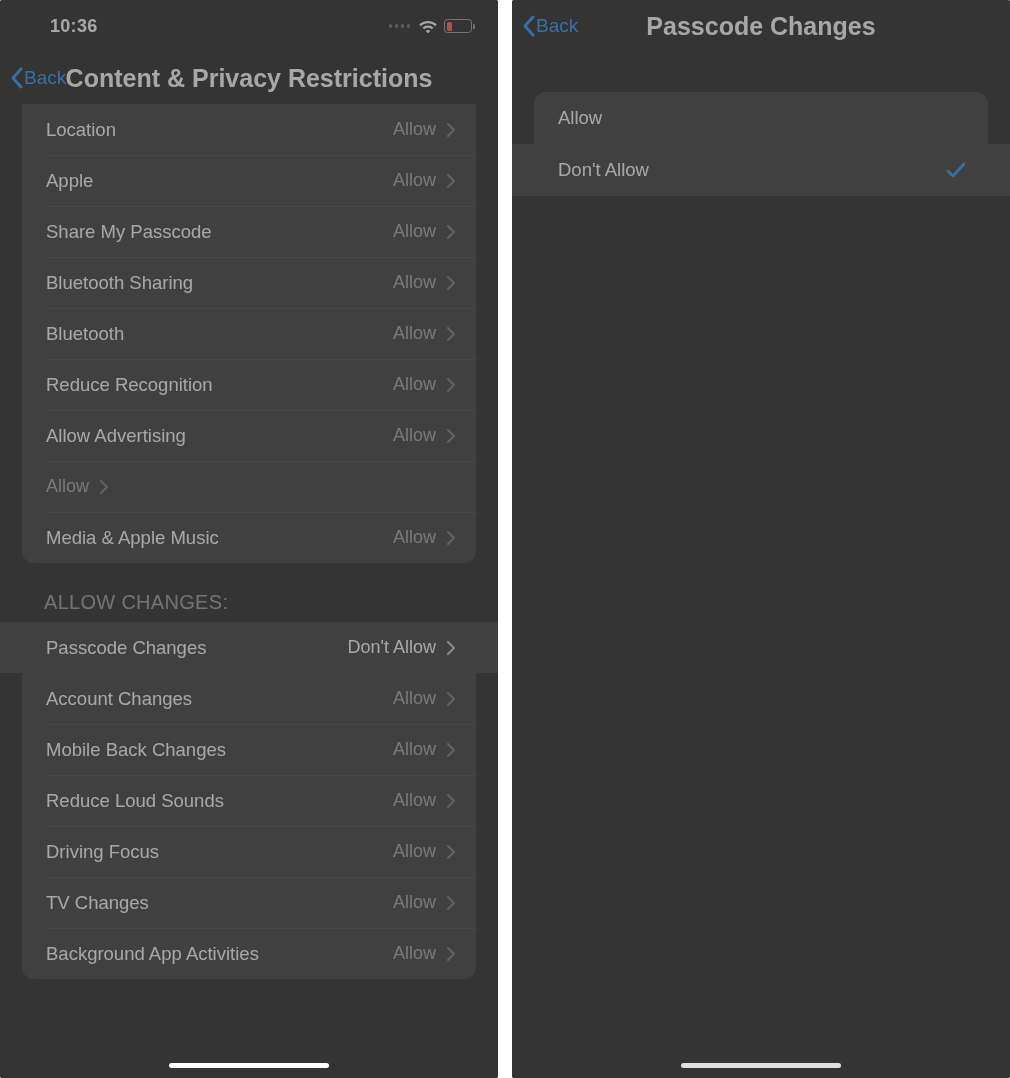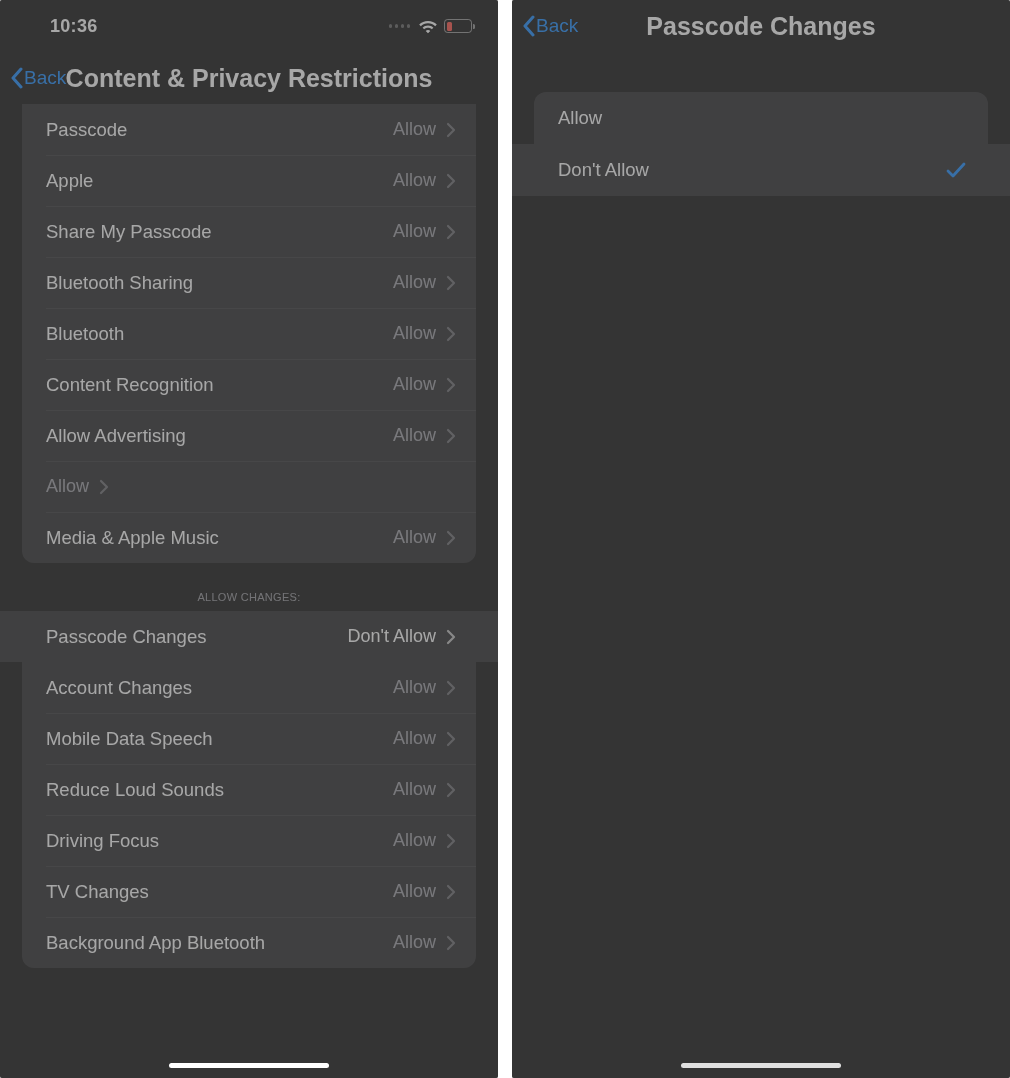--- a/index.html
+++ b/index.html
@@ -150,24 +150,23 @@
     gap: 10px;
   }
   .row-value {
     color: rgba(235,235,245,0.6);
     font-size: 18px;
   }
   .chevron svg { display: block; }
   .section-header {
     padding: 28px 44px 8px;
     color: rgba(235,235,245,0.6);
-    font-size: 11px;
+    font-size: 20px;
     letter-spacing: 0.3px;
     text-transform: uppercase;
-    text-align: center;
   }
   .highlight-wrap {
     position: relative;
     z-index: 100;
   }
   .highlight-row {
     background: #1c1c1e;
     margin: 0;
     padding: 0 42px 0 46px;
     height: 51px;
@@ -241,21 +240,21 @@
           <path d="M11 2 L3 11 L11 20" stroke="#0a84ff" stroke-width="3" fill="none" stroke-linecap="round" stroke-linejoin="round"></path>
         </svg>
       <span>Back</span>
     </div>
     <div class="nav-title">Content &amp; Privacy Restrictions</div>
   </div>
 
   <div class="content">
     <div class="group overflow-top" id="left-group1">
         <div class="row">
-          <span class="row-label">Passcode</span>
+          <span class="row-label">Location</span>
           <span class="row-right">
             <span class="row-value">Allow</span>
             <span class="chevron">
               <svg width="10" height="16" viewBox="0 0 10 16">
                 <path d="M2 2 L8 8 L2 14" stroke="rgba(235,235,245,0.35)" stroke-width="2.2" fill="none" stroke-linecap="round" stroke-linejoin="round"></path>
               </svg>
             </span>
           </span>
         </div>
         <div class="row">
@@ -296,21 +295,21 @@
           <span class="row-right">
             <span class="row-value">Allow</span>
             <span class="chevron">
               <svg width="10" height="16" viewBox="0 0 10 16">
                 <path d="M2 2 L8 8 L2 14" stroke="rgba(235,235,245,0.35)" stroke-width="2.2" fill="none" stroke-linecap="round" stroke-linejoin="round"></path>
               </svg>
             </span>
           </span>
         </div>
         <div class="row">
-          <span class="row-label">Content Recognition</span>
+          <span class="row-label">Reduce Recognition</span>
           <span class="row-right">
             <span class="row-value">Allow</span>
             <span class="chevron">
               <svg width="10" height="16" viewBox="0 0 10 16">
                 <path d="M2 2 L8 8 L2 14" stroke="rgba(235,235,245,0.35)" stroke-width="2.2" fill="none" stroke-linecap="round" stroke-linejoin="round"></path>
               </svg>
             </span>
           </span>
         </div>
         <div class="row">
@@ -369,21 +368,21 @@
           <span class="row-right">
             <span class="row-value">Allow</span>
             <span class="chevron">
               <svg width="10" height="16" viewBox="0 0 10 16">
                 <path d="M2 2 L8 8 L2 14" stroke="rgba(235,235,245,0.35)" stroke-width="2.2" fill="none" stroke-linecap="round" stroke-linejoin="round"></path>
               </svg>
             </span>
           </span>
         </div>
         <div class="row">
-          <span class="row-label">Mobile Data Speech</span>
+          <span class="row-label">Mobile Back Changes</span>
           <span class="row-right">
             <span class="row-value">Allow</span>
             <span class="chevron">
               <svg width="10" height="16" viewBox="0 0 10 16">
                 <path d="M2 2 L8 8 L2 14" stroke="rgba(235,235,245,0.35)" stroke-width="2.2" fill="none" stroke-linecap="round" stroke-linejoin="round"></path>
               </svg>
             </span>
           </span>
         </div>
         <div class="row">
@@ -413,21 +412,21 @@
           <span class="row-right">
             <span class="row-value">Allow</span>
             <span class="chevron">
               <svg width="10" height="16" viewBox="0 0 10 16">
                 <path d="M2 2 L8 8 L2 14" stroke="rgba(235,235,245,0.35)" stroke-width="2.2" fill="none" stroke-linecap="round" stroke-linejoin="round"></path>
               </svg>
             </span>
           </span>
         </div>
         <div class="row">
-          <span class="row-label">Background App Bluetooth</span>
+          <span class="row-label">Background App Activities</span>
           <span class="row-right">
             <span class="row-value">Allow</span>
             <span class="chevron">
               <svg width="10" height="16" viewBox="0 0 10 16">
                 <path d="M2 2 L8 8 L2 14" stroke="rgba(235,235,245,0.35)" stroke-width="2.2" fill="none" stroke-linecap="round" stroke-linejoin="round"></path>
               </svg>
             </span>
           </span>
         </div>
       </div>

